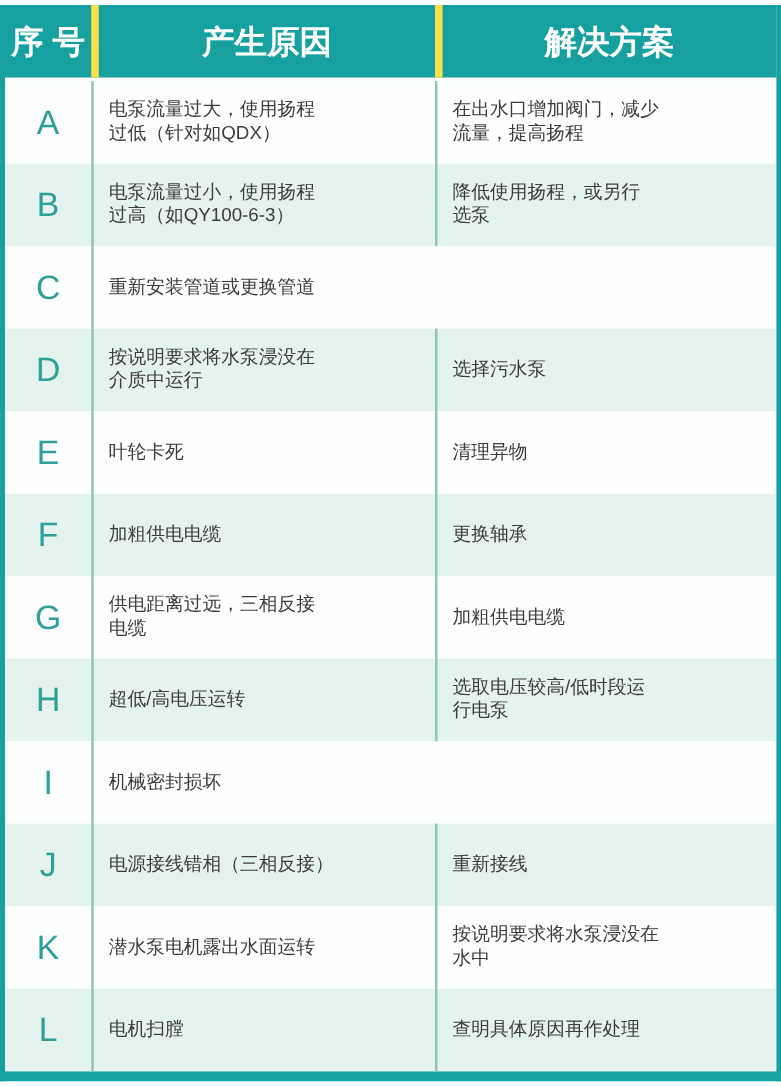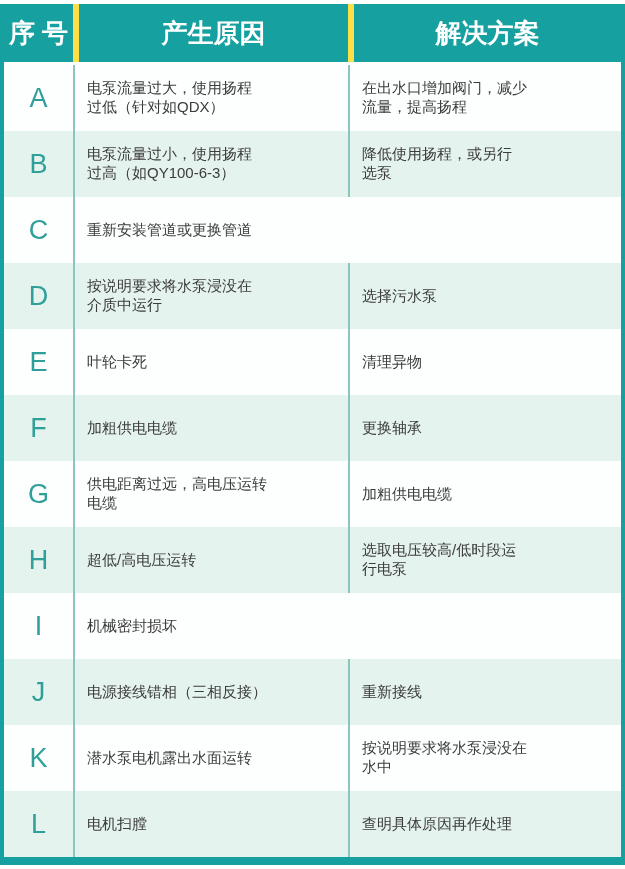--- a/index.html
+++ b/index.html
@@ -111,21 +111,21 @@
   </div>
 
   <div class="grid-row">
     <div class="cell-serial">F</div>
     <div class="cell-text">加粗供电电缆</div>
     <div class="cell-text">更换轴承</div>
   </div>
 
   <div class="grid-row">
     <div class="cell-serial">G</div>
-    <div class="cell-text">供电距离过远，高电压运转
+    <div class="cell-text">供电距离过远，三相反接
 电缆</div>
     <div class="cell-text">加粗供电电缆</div>
   </div>
 
   <div class="grid-row">
     <div class="cell-serial">H</div>
     <div class="cell-text">超低/高电压运转</div>
     <div class="cell-text">选取电压较高/低时段运
 行电泵</div>
   </div>

